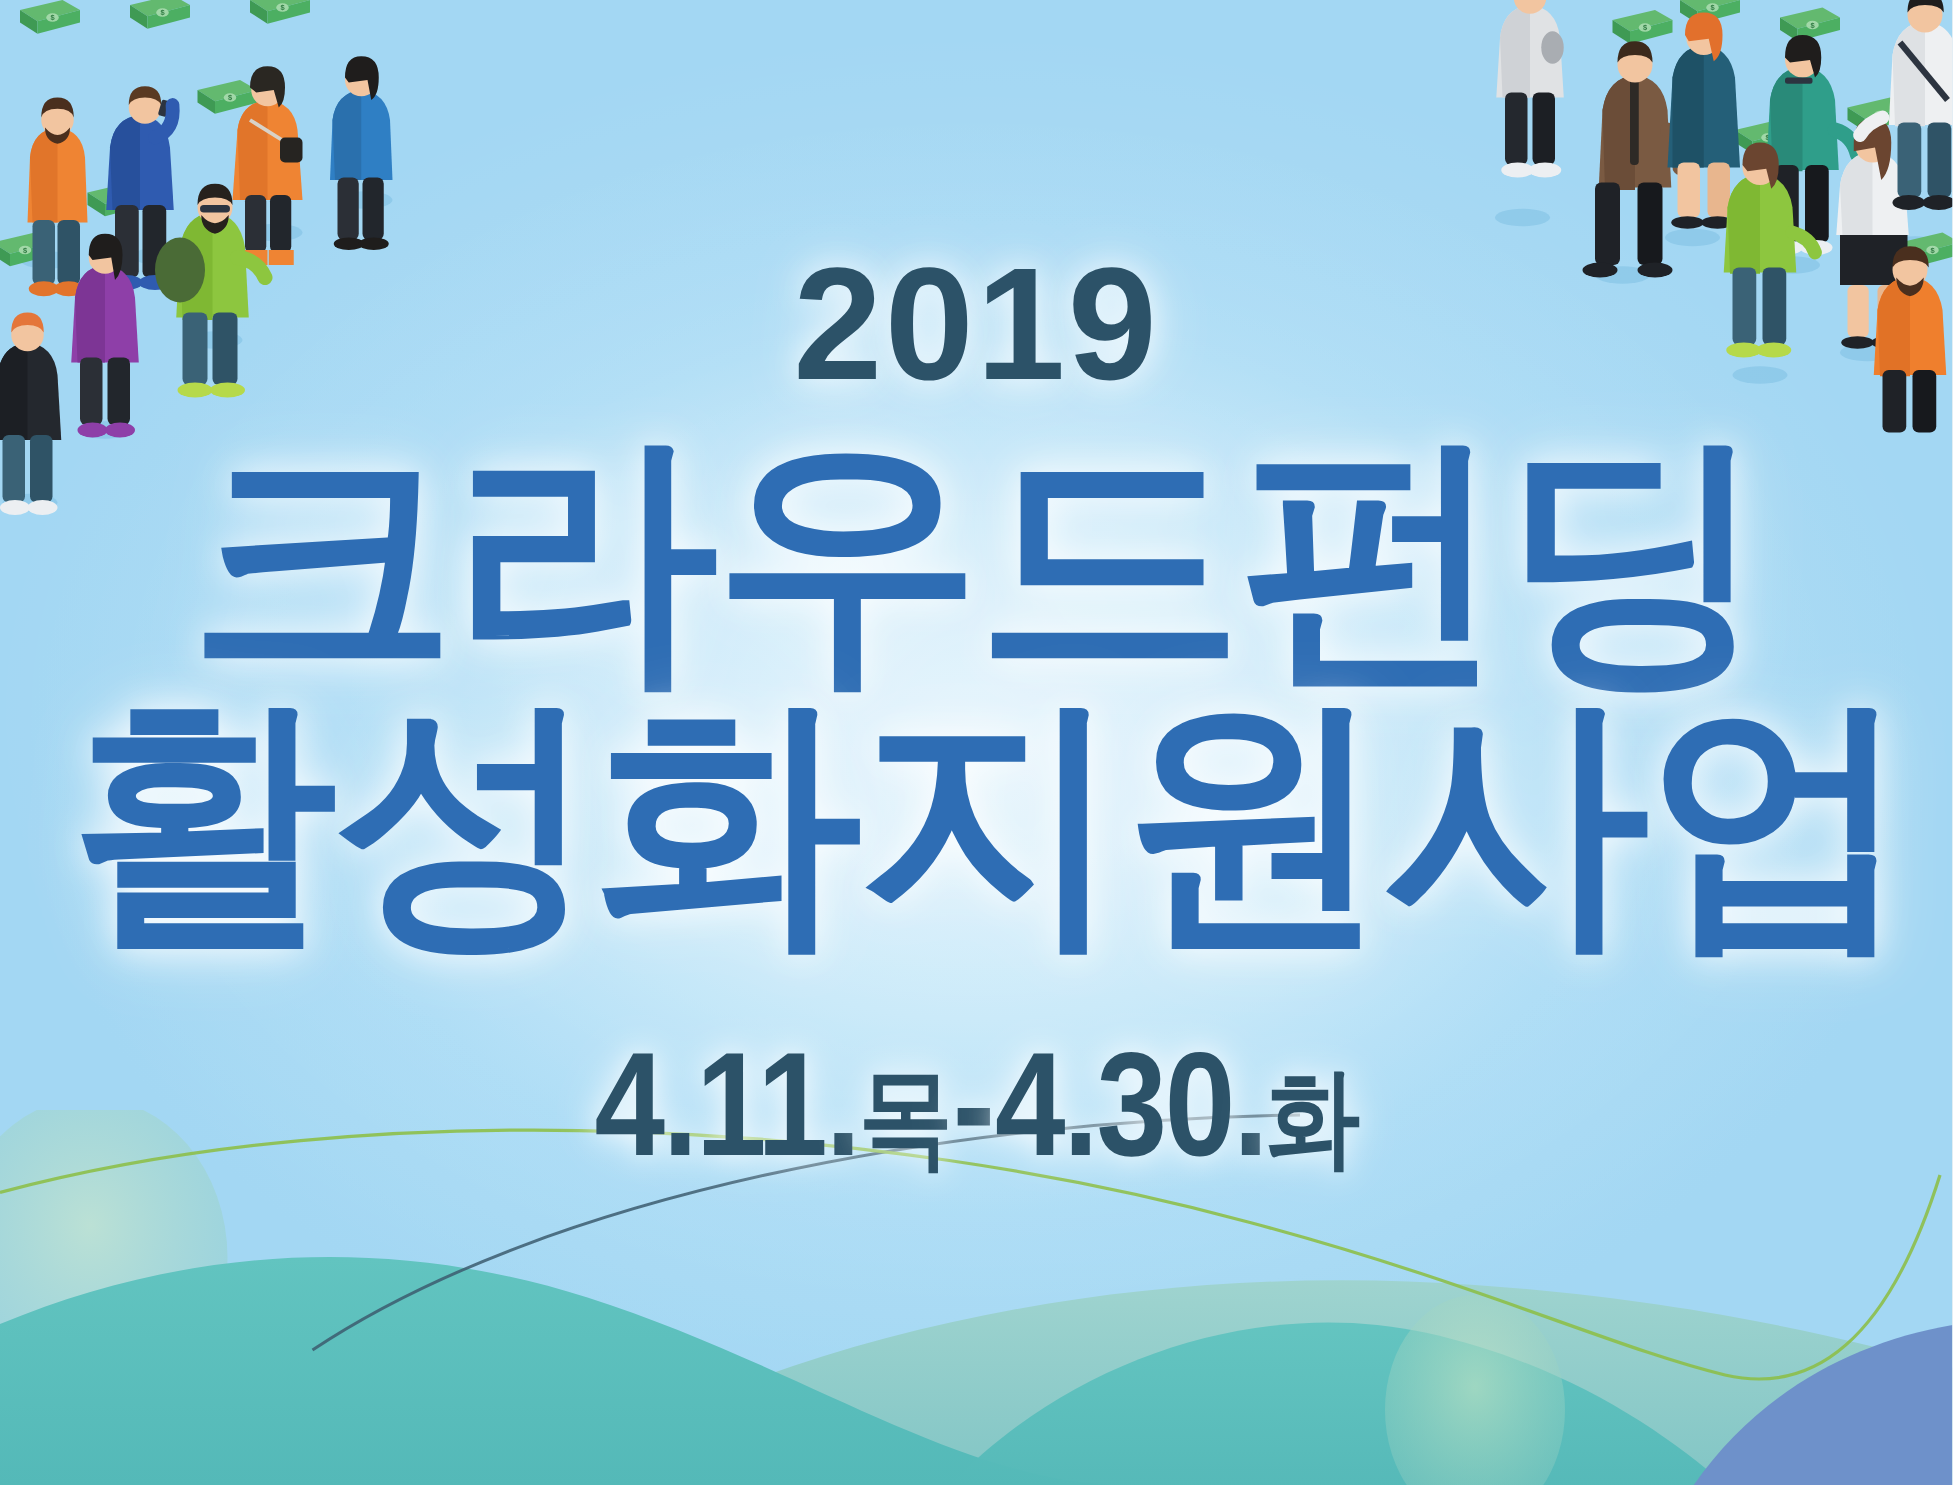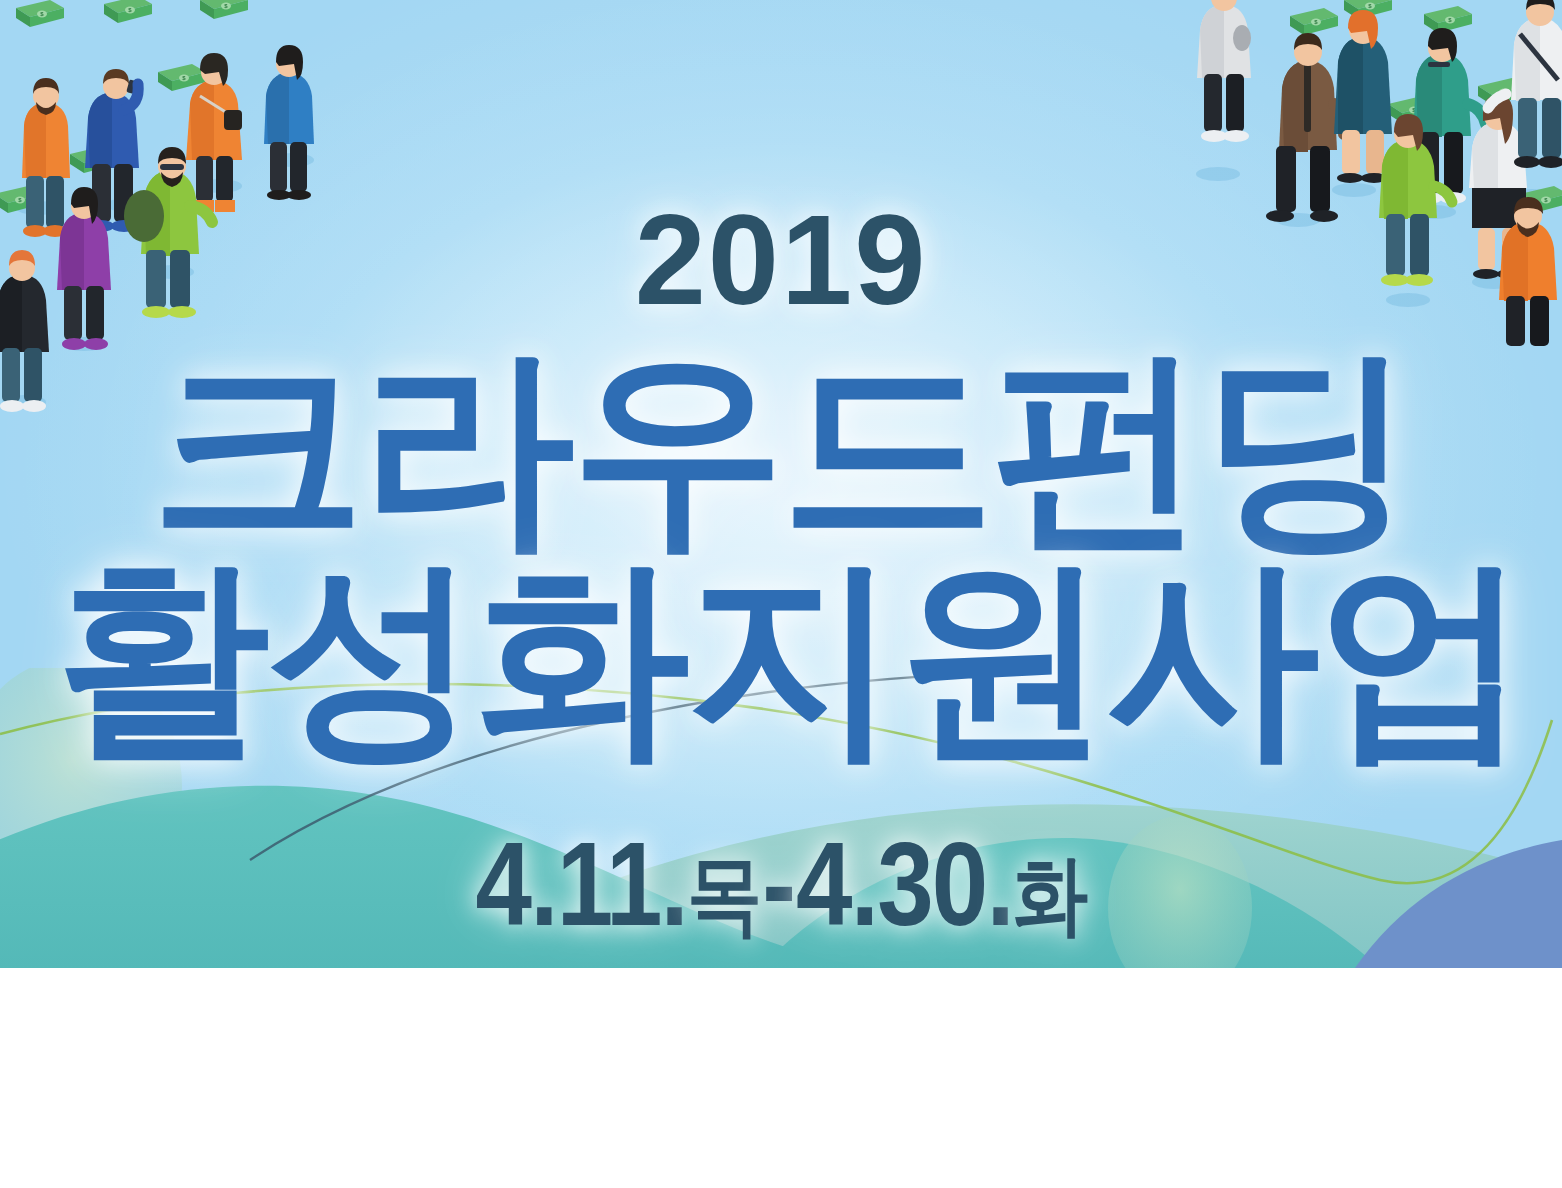--- a/index.html
+++ b/index.html
@@ -3,21 +3,21 @@
 <meta charset="utf-8">
 <style>
   html, body {
     margin: 0;
     padding: 0;
     background: #ffffff;
   }
   #poster {
     position: relative;
     width: 1562px;
-    height: 968px;
+    height: 1188px;
     overflow: hidden;
     font-family: "Liberation Sans", "DejaVu Sans", sans-serif;
     background: #e5e5e5;
   }
 
   
   .bg-base {
     position: absolute;
     inset: 0;
     background:

